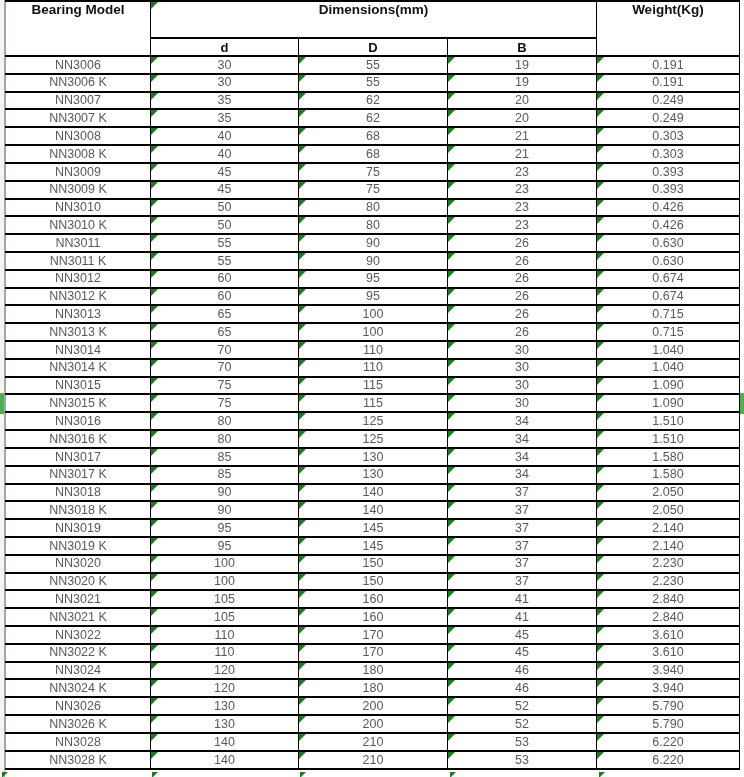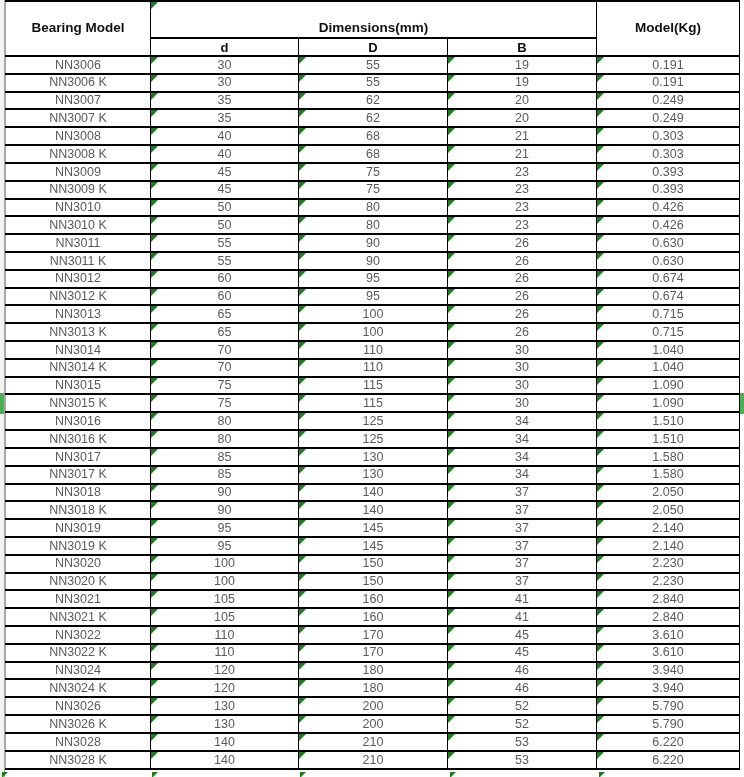--- a/index.html
+++ b/index.html
@@ -21,21 +21,21 @@
   .sel-bar.left{left:0;}
   .sel-bar.right{right:0;width:5px;}
 
   table.spec{position:absolute;left:5px;top:0;width:734px;height:770px;
     border-collapse:collapse;table-layout:fixed;}
   th,td{border:1px solid var(--border);border-top-width:2px;border-bottom-width:2px;
     text-align:center;position:relative;overflow:hidden;white-space:nowrap;}
   th{color:var(--headertext);font-weight:bold;}
   td{color:var(--datatext);font-size:12.5px;font-weight:normal;height:17px;
     vertical-align:middle;line-height:1;}
-  tr.hdr-main th{height:37px;vertical-align:top;padding-top:18px;font-size:13.5px;}
+  tr.hdr-main th{height:37px;vertical-align:top;padding-top:0;font-size:13.5px;}
   tr.hdr-sub th{height:18px;vertical-align:middle;font-size:13px;}
   th:first-child,td:first-child{border-left:1px solid #a6a6a6;}
 
   
   .tri::before{content:"";position:absolute;top:0;left:0;width:0;height:0;
     border-top:7px solid var(--tri);border-right:7px solid transparent;}
 
   
   .cut-tri{position:absolute;top:772px;width:0;height:0;
     border-top:6px solid var(--tri);border-right:6px solid transparent;}
@@ -56,21 +56,21 @@
       <col style="width:145px">
         <col style="width:148px">
         <col style="width:149px">
       <col style="width:149px">
         <col style="width:143px">
     </colgroup>
     <thead>
       <tr class="hdr-main">
         <th rowspan="2">Bearing Model</th>
         <th colspan="3" class="tri">Dimensions(mm)</th>
-        <th rowspan="2">Model(Kg)</th>
+        <th rowspan="2">Weight(Kg)</th>
       </tr>
       <tr class="hdr-sub">
         <th>d</th>
         <th>D</th>
         <th>B</th>
       </tr>
     </thead>
     <tbody>
         <tr>
           <td>NN3006</td>

